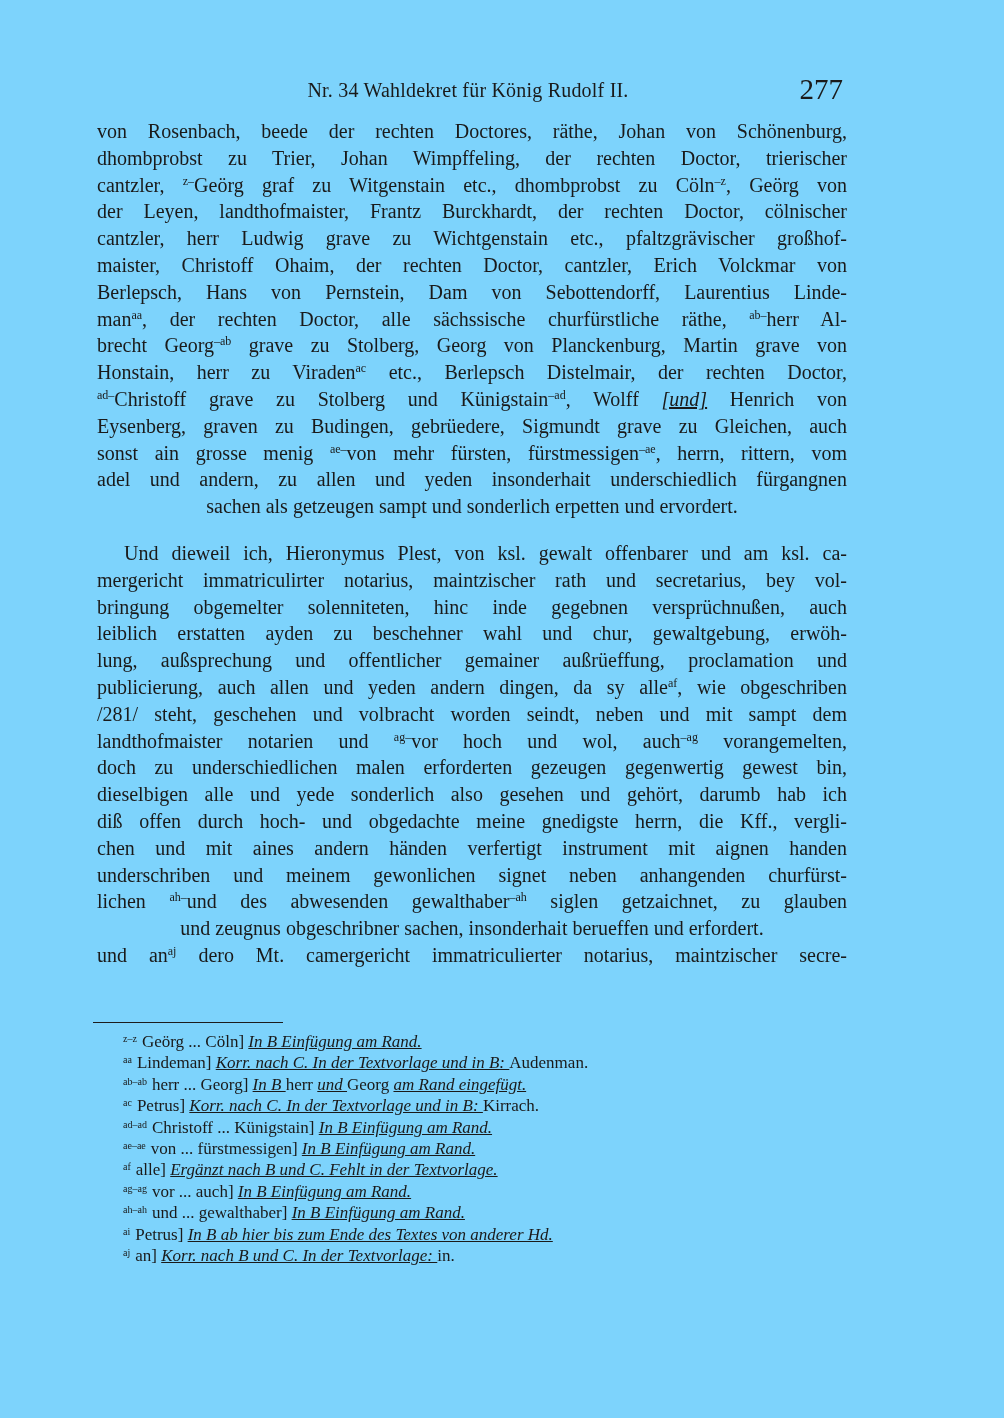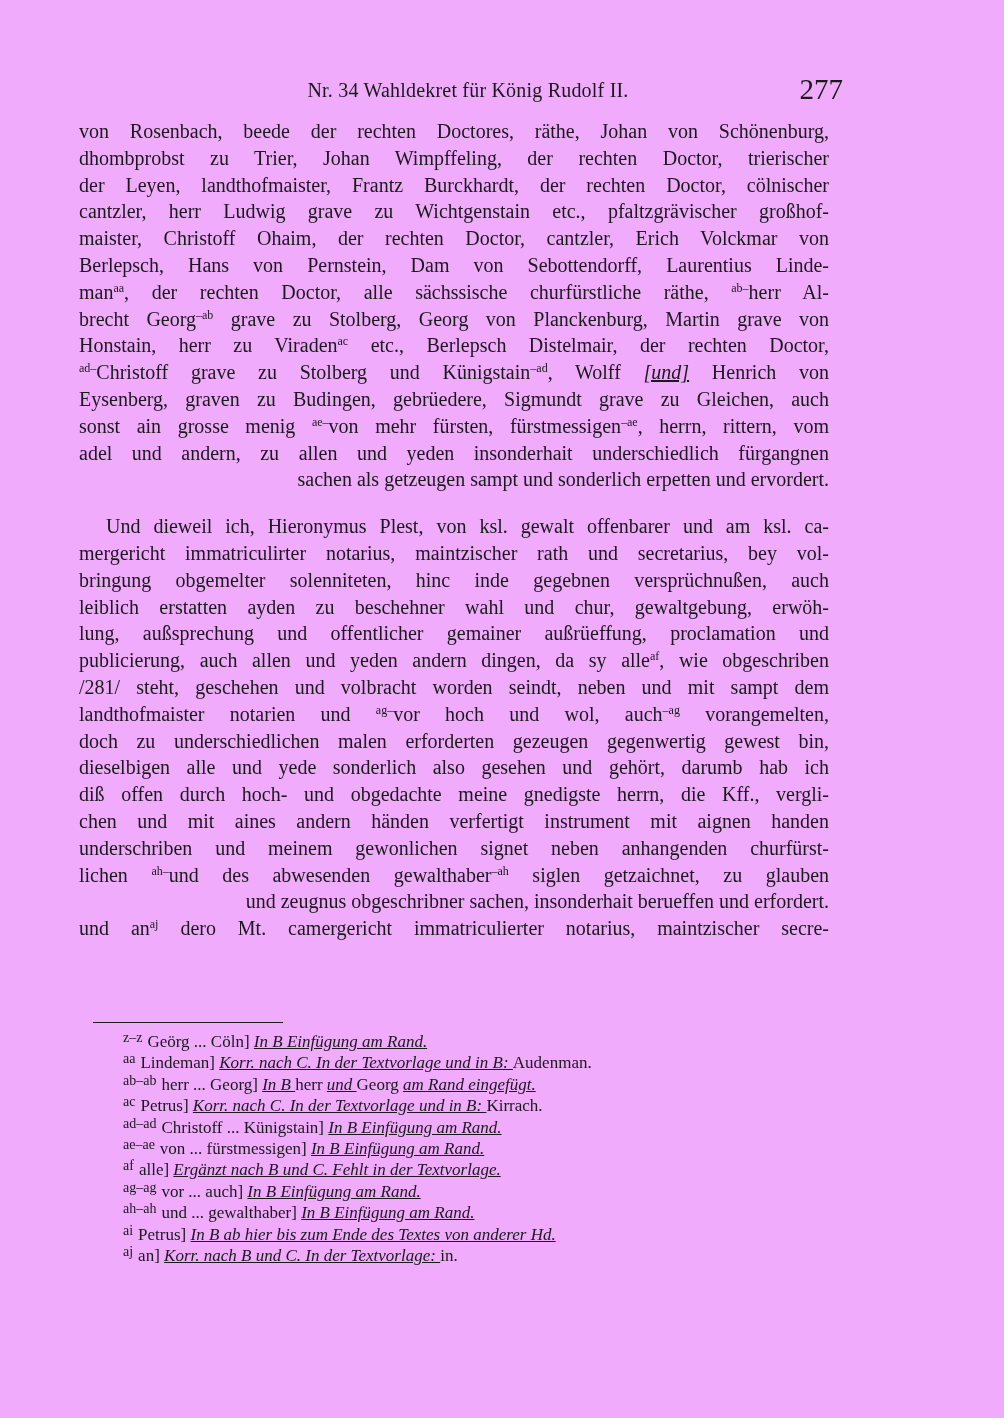--- a/index.html
+++ b/index.html
@@ -1,69 +1,70 @@
 <!DOCTYPE html>
 <html><head>
 <meta charset="utf-8">
 <style>
   html,body { margin:0; padding:0; }
   .page {
     position:relative;
     width:1004px; height:1418px;
-    background:#f0abfc;
+    background:#7dd3fc;
     color:#1a1a1a;
     font-family:"Liberation Serif", serif;
     overflow:hidden;
   }
   .hdr {
     position:absolute; top:76px; left:93px; width:750px; height:30px;
   }
   .hdr-title {
     text-align:center; font-size:20px; line-height:28px; letter-spacing:0.2px;
   }
   .pgnum {
     position:absolute; right:0; top:-3px; font-size:29px;
   }
   .body-text {
-    position:absolute; top:118px; left:79px; width:750px;
+    position:absolute; top:118px; left:97px; width:750px;
     font-size:20px; line-height:26.8px;
   }
   .para { }
   .bline { min-height:26.8px; white-space:normal; }
   .just { text-align:justify; text-align-last:justify; text-justify:inter-word; }
-  .lastline { text-align:right; }
+  .lastline { text-align:center; }
   .indent { text-indent:27px; }
   .sup {
     font-size:12px; position:relative; top:-7px; line-height:0;
   }
   .ital { font-style:italic;text-decoration:underline; }
   .fnrule {
     position:absolute; top:1022px; left:93px; width:190px; height:0;
     border-top:1.6px solid #1c1c1c;
   }
   .fnotes {
     position:absolute; top:1031px; left:93px; width:760px;
     font-size:17px; line-height:21.4px;
   }
   .fnote { padding-left:30px; min-height:21.4px; }
-  .fnm { font-size:14px; top:-5px; margin-right:5px; }
+  .fnm { font-size:10px; top:-5px; margin-right:5px; }
 </style>
 </head>
 <body>
 
 <div class="page">
   <div class="hdr">
     <div class="hdr-title">Nr. 34 Wahldekret für König Rudolf II.</div>
     <div class="pgnum">277</div>
   </div>
 
   <div class="body-text">
       <div class="para">
         <div class="bline just"><span>von Rosenbach, beede der rechten Doctores, räthe, Johan von Schönenburg,</span></div>
         <div class="bline just"><span>dhombprobst zu Trier, Johan Wimpffeling, der rechten Doctor, trierischer</span></div>
+        <div class="bline just"><span>cantzler, </span><span class="sup">z–</span><span>Geörg graf zu Witgenstain etc., dhombprobst zu Cöln</span><span class="sup">–z</span><span>, Geörg von</span></div>
         <div class="bline just"><span>der Leyen, landthofmaister, Frantz Burckhardt, der rechten Doctor, cölnischer</span></div>
         <div class="bline just"><span>cantzler, herr Ludwig grave zu Wichtgenstain etc., pfaltzgrävischer großhof-</span></div>
         <div class="bline just"><span>maister, Christoff Ohaim, der rechten Doctor, cantzler, Erich Volckmar von</span></div>
         <div class="bline just"><span>Berlepsch, Hans von Pernstein, Dam von Sebottendorff, Laurentius Linde-</span></div>
         <div class="bline just"><span>man</span><span class="sup">aa</span><span>, der rechten Doctor, alle sächssische churfürstliche räthe, </span><span class="sup">ab–</span><span>herr Al-</span></div>
         <div class="bline just"><span>brecht Georg</span><span class="sup">–ab</span><span> grave zu Stolberg, Georg von Planckenburg, Martin grave von</span></div>
         <div class="bline just"><span>Honstain, herr zu Viraden</span><span class="sup">ac</span><span> etc., Berlepsch Distelmair, der rechten Doctor,</span></div>
         <div class="bline just"><span class="sup">ad–</span><span>Christoff grave zu Stolberg und Künigstain</span><span class="sup">–ad</span><span>, Wolff </span><span class="ital">[und]</span><span> Henrich von</span></div>
         <div class="bline just"><span>Eysenberg, graven zu Budingen, gebrüedere, Sigmundt grave zu Gleichen, auch</span></div>
         <div class="bline just"><span>sonst ain grosse menig </span><span class="sup">ae–</span><span>von mehr fürsten, fürstmessigen</span><span class="sup">–ae</span><span>, herrn, rittern, vom</span></div>

